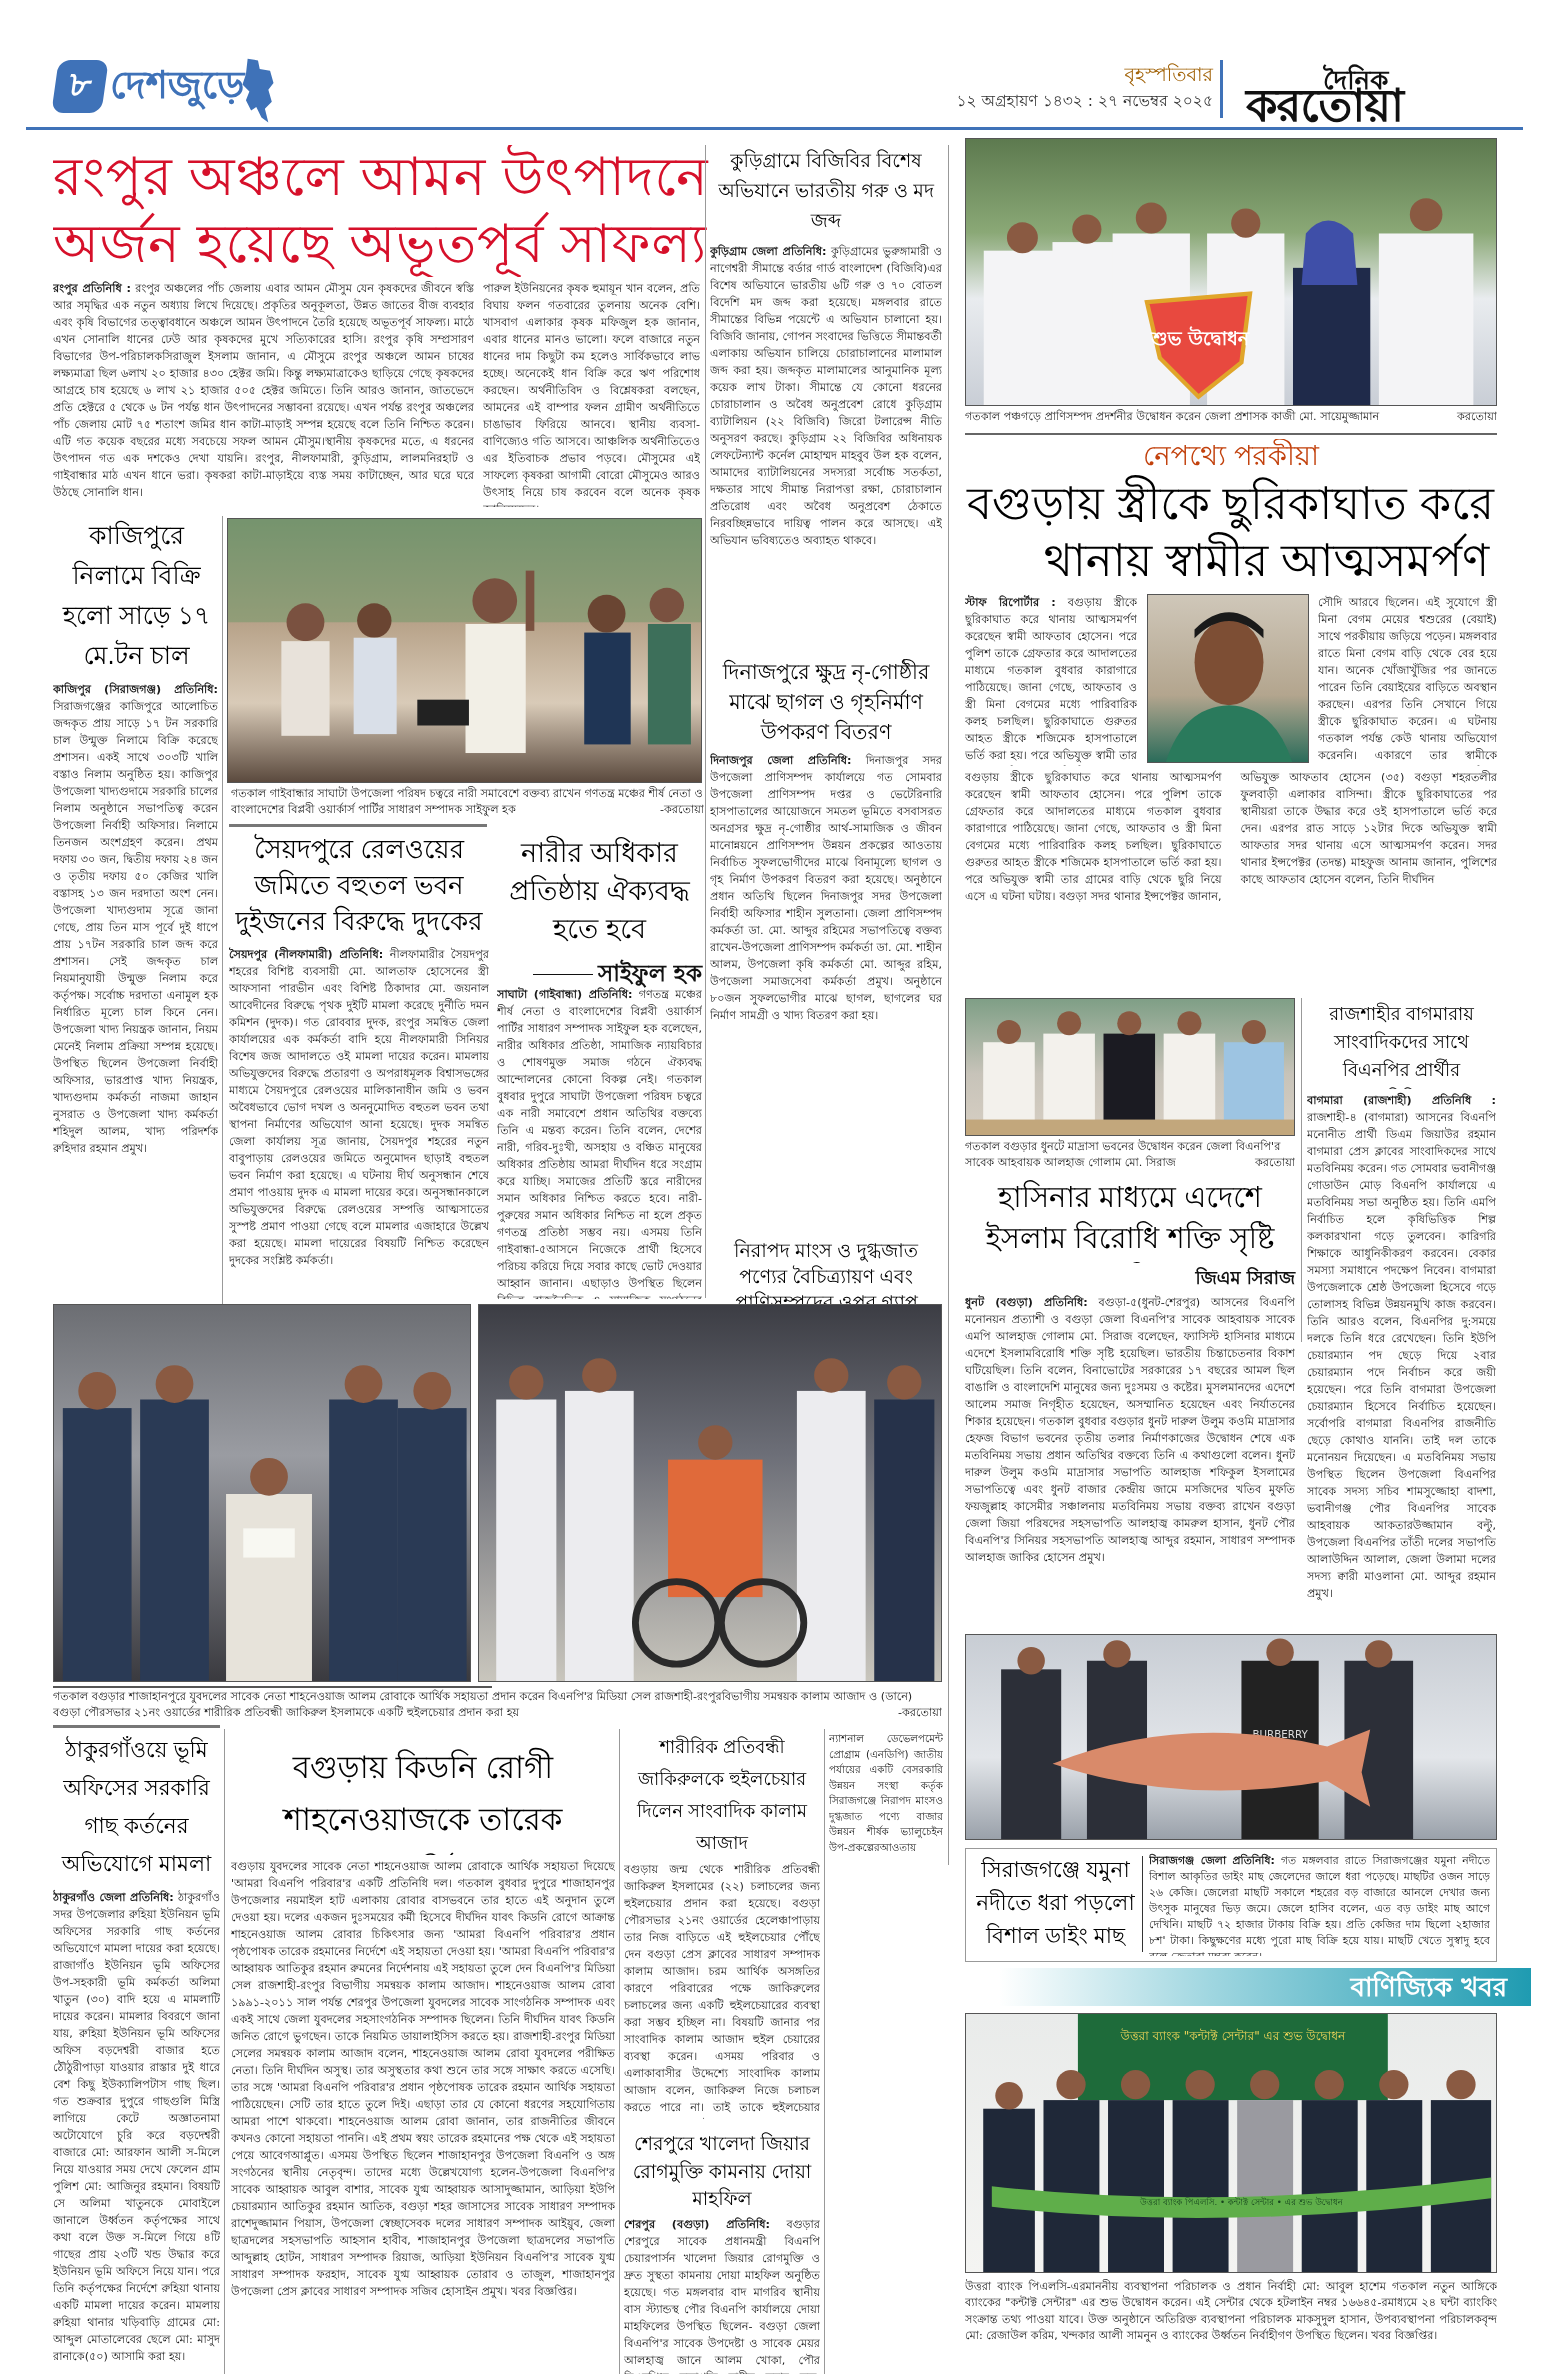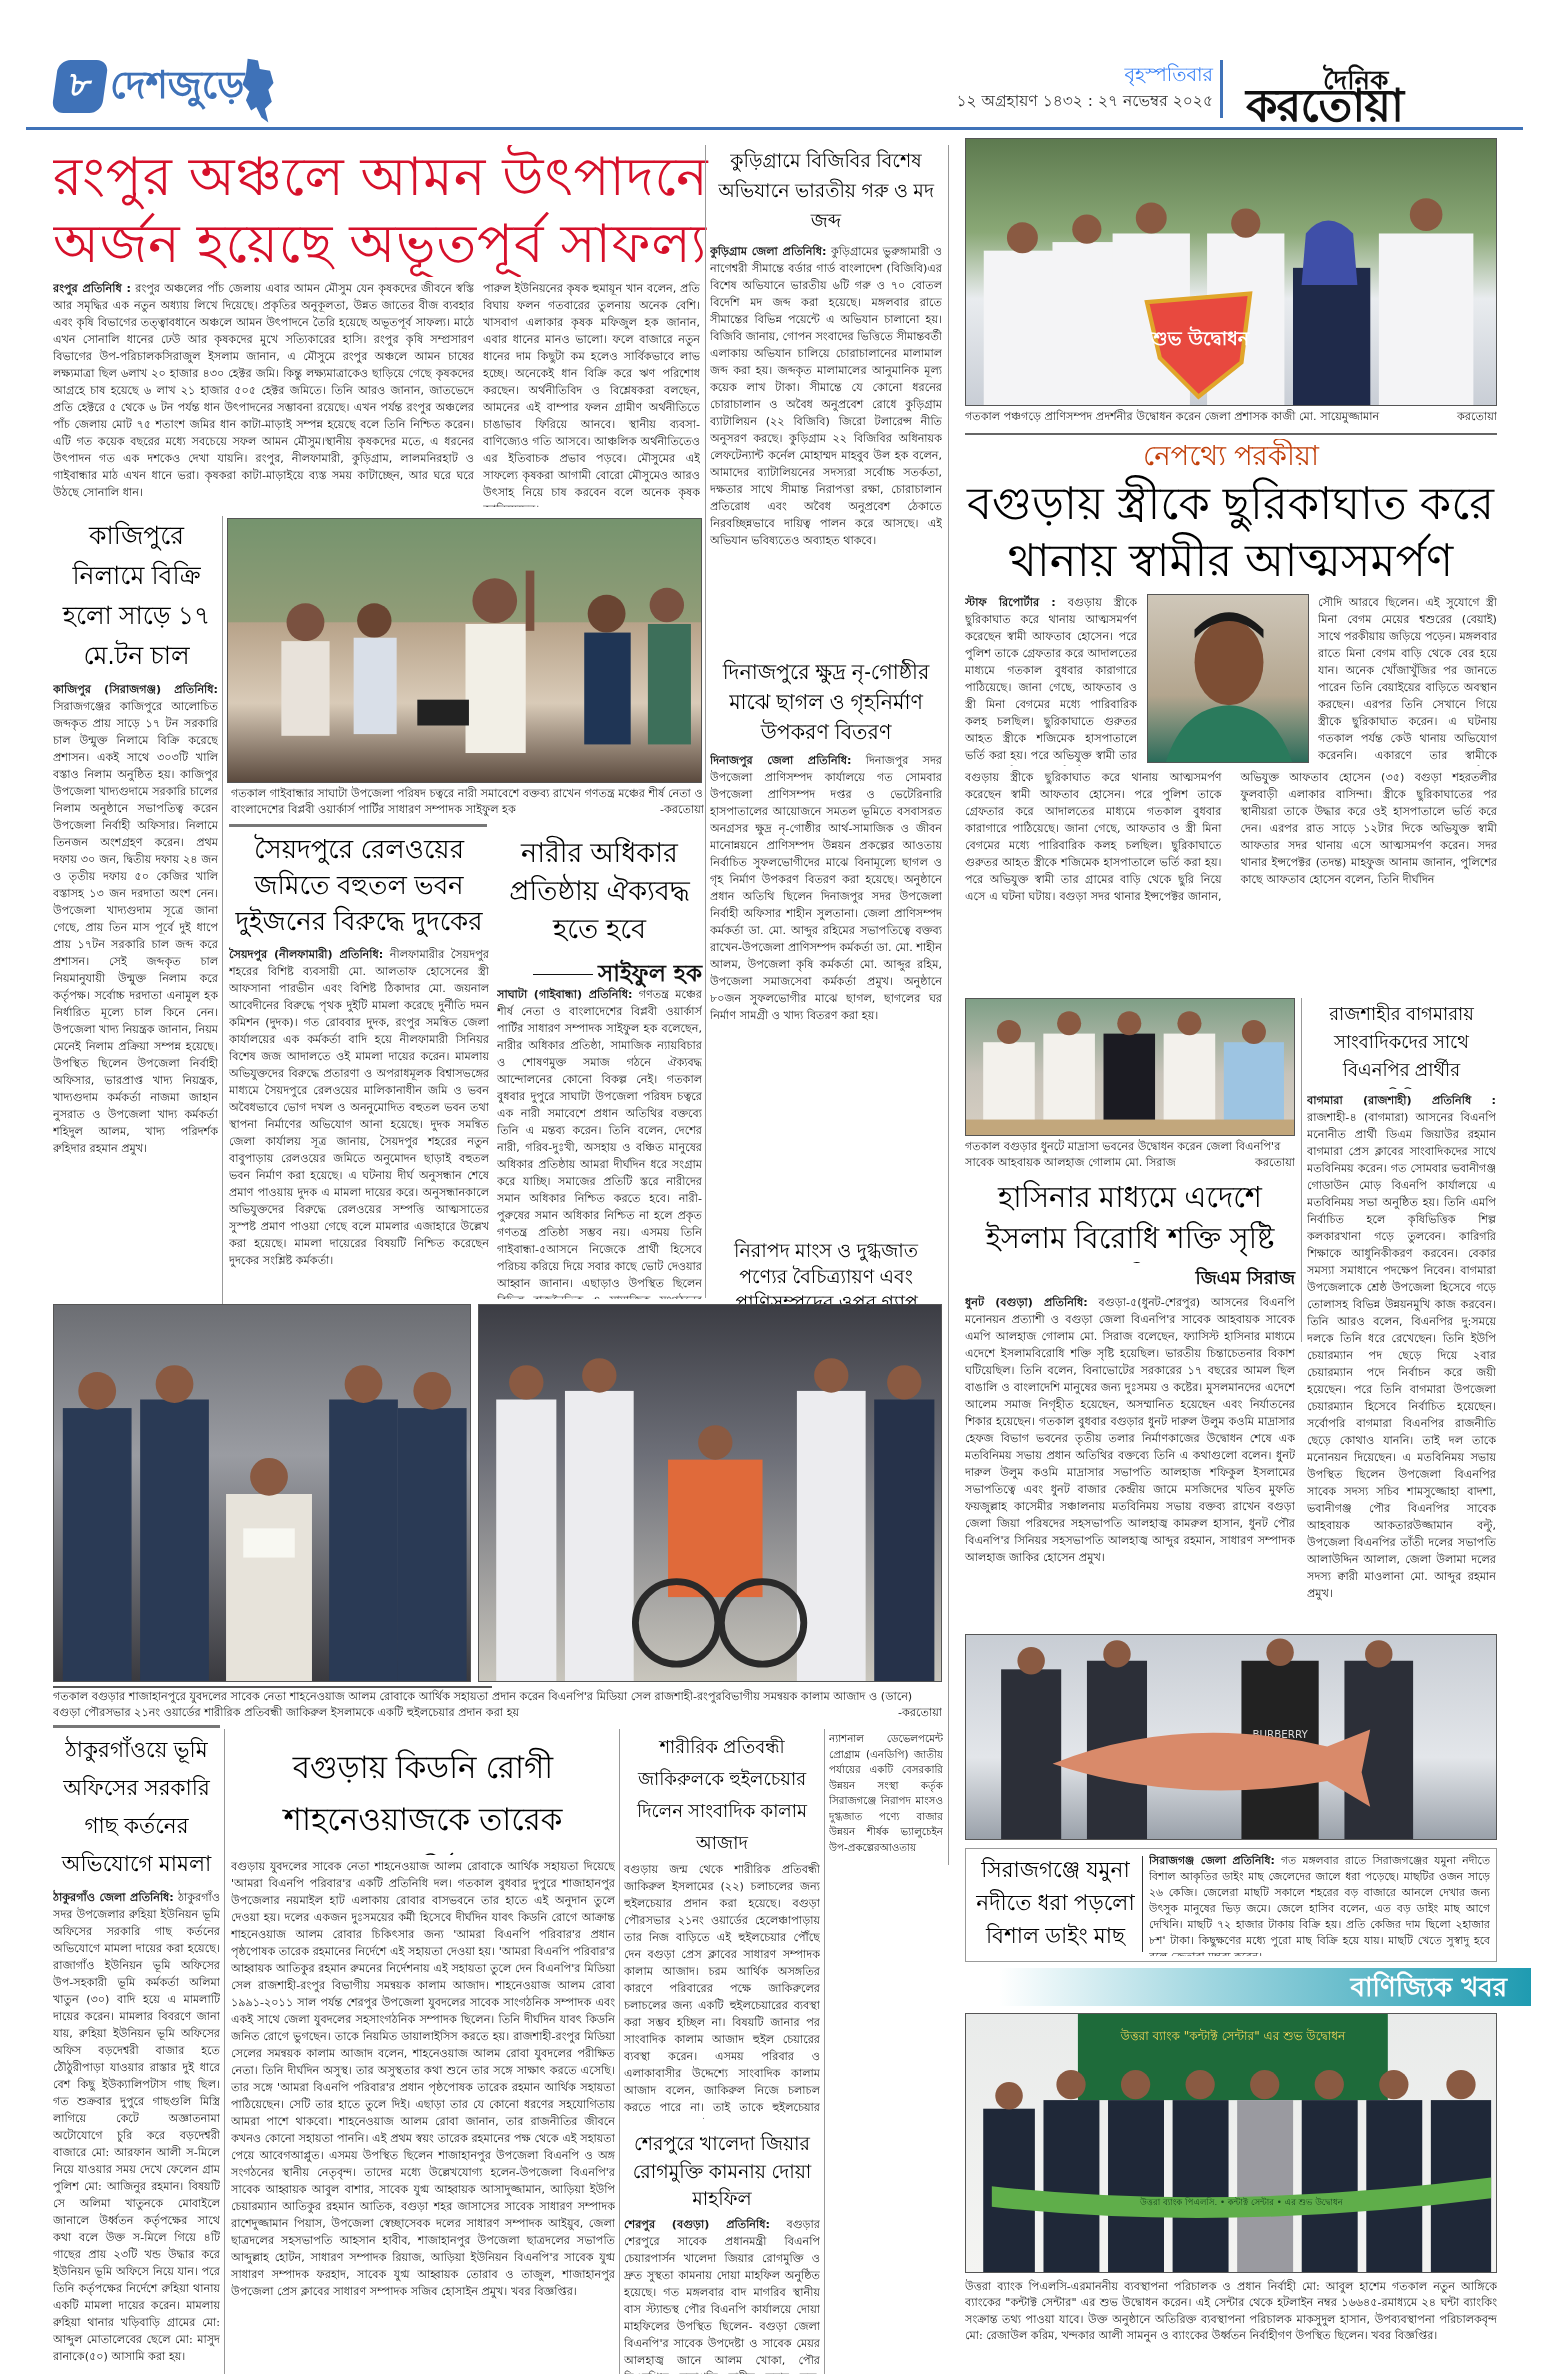--- a/index.html
+++ b/index.html
@@ -11,21 +11,21 @@
   .hl { font-family: "DejaVu Sans Condensed", "DejaVu Sans", sans-serif; color: #000000; text-align: center; font-weight: normal; line-height: 1.18; overflow: hidden; }
   .caption { font-size: 11.2px; line-height: 16.3px; color: #222; overflow: hidden; }
   .photo { overflow: hidden; border: 0.9px solid #555; }
   .rule { background: #777; height: 2.6px; }
   .vrule { background: #999; width: 0.9px; }
 
   
   #pageno { left: 55px; top: 60px; width: 50px; height: 53px; background: #3f72b8; border-radius: 12px; transform: skewX(-8deg); color: #fff; font-size: 34px; font-weight: bold; display:flex; align-items:center; justify-content:center; }
   #section-name { left: 110px; top: 55px; font-size: 38px; color: #3f72b8; font-weight: bold; }
   #bd-map { left: 239px; top: 57px; }
-  #dayname { right: 335px; top: 60px; font-size: 19px; color: #3b82f6; text-align:right; }
+  #dayname { right: 335px; top: 60px; font-size: 19px; color: #a16207; text-align:right; }
   #datestr { right: 335px; top: 89px; font-size: 15.5px; color: #333; text-align:right; }
   #masthead-divider { left: 1220px; top: 60px; width: 2.6px; height: 58px; background: #3f72b8; }
   #mast-small { left: 1323px; top: 60px; font-size: 26px; font-weight: bold; color:#111; }
   #mast-big { left: 1246px; top: 83px; font-size: 45px; font-weight: bold; color:#111; letter-spacing:-0.9px; line-height: 1; }
   #header-rule { left: 26px; top: 127px; width: 1497px; height: 3.4px; background: #3f72b8; }
 
   .red-hl { color: #d6102a; font-size: 53px; text-align: left; line-height: 1.22; letter-spacing: 0.9px; }
   .gold { color: #a07d1a; }
   .band { background: linear-gradient(90deg, #ffffff 0%, #9fd6e0 40%, #1f9bb1 100%); color:#fff; font-size: 26px; font-weight: bold; text-align:right; padding-right: 24px; line-height: 38px; }
   .boxed { border: 1.7px solid #999; }
@@ -146,21 +146,21 @@
   </svg>
 </div>
 <div class="abs caption" style="left:965px; top:409px; width:532px; height:19px;">
   <span>গতকাল পঞ্চগড়ে প্রাণিসম্পদ প্রদর্শনীর উদ্বোধন করেন জেলা প্রশাসক কাজী মো. সায়েমুজ্জামান</span>
   <span style="float:right">করতোয়া</span>
 </div>
 <div class="abs" style="left:965px; top:433px; width:532px; height:1.7px; background:#666;"></div>
 
 <div class="abs hl gold" style="left:965px; top:439px; width:532px; height:38px; font-size:27.5px; color:#c2410c;">নেপথ্যে পরকীয়া</div>
 <div class="abs hl" style="left:956px; top:475px; width:549px; height:57px; font-size:45px; line-height:57px;">বগুড়ায় স্ত্রীকে ছুরিকাঘাত করে</div>
-<div class="abs hl" style="left:956px; top:532px; width:549px; height:60px; font-size:45px; line-height:57px;">থানায় স্বামীর আত্মসমর্পণ</div>
+<div class="abs hl" style="left:992px; top:532px; width:549px; height:60px; font-size:45px; line-height:57px;">থানায় স্বামীর আত্মসমর্পণ</div>
 
 <div class="abs body-text" style="left:965px; top:594px; width:172px; height:172px;">
   <b>স্টাফ রিপোর্টার :</b>
   <span>বগুড়ায় স্ত্রীকে ছুরিকাঘাত করে থানায় আত্মসমর্পণ করেছেন স্বামী আফতাব হোসেন। পরে পুলিশ তাকে গ্রেফতার করে আদালতের মাধ্যমে গতকাল বুধবার কারাগারে পাঠিয়েছে। জানা গেছে, আফতাব ও স্ত্রী মিনা বেগমের মধ্যে পারিবারিক কলহ চলছিল। ছুরিকাঘাতে গুরুতর আহত স্ত্রীকে শজিমেক হাসপাতালে ভর্তি করা হয়। পরে অভিযুক্ত স্বামী তার গ্রামের বাড়ি থেকে ছুরি নিয়ে এসে এ ঘটনা ঘটায়। বগুড়া সদর থানার ইন্সপেক্টর জানান, অভিযুক্ত আফতাব হোসেন (৩৫) বগুড়া শহরতলীর ফুলবাড়ী এলাকার বাসিন্দা। স্ত্রীকে ছুরিকাঘাতের পর স্থানীয়রা তাকে উদ্ধার করে ওই হাসপাতালে ভর্তি করে দেন। এরপর রাত সাড়ে ১২টার দিকে অভিযুক্ত স্বামী আফতার সদর থানায় এসে আত্মসমর্পণ করেন। সদর থানার ইন্সপেক্টর (তদন্ত) মাহফুজ আনাম জানান, পুলিশের কাছে আফতাব হোসেন বলেন, তিনি দীর্ঘদিন</span>
 </div>
 <div class="abs photo" style="left:1147px; top:594px; width:162px; height:169px; background:linear-gradient(180deg,#cfc7b9 0%,#b3a58e 60%,#2b6c5a 100%);">
   <svg width="162" height="169" viewBox="0 0 188 196">
     <ellipse cx="94" cy="78" rx="40" ry="50" fill="#7d4e34"></ellipse>
     <path d="M54 50 Q94 10 134 50 L134 40 Q94 0 54 40 Z" fill="#1a1a1a"></path>
     <path d="M20 196 Q40 130 94 128 Q148 130 168 196 Z" fill="#2a7a5c"></path>

